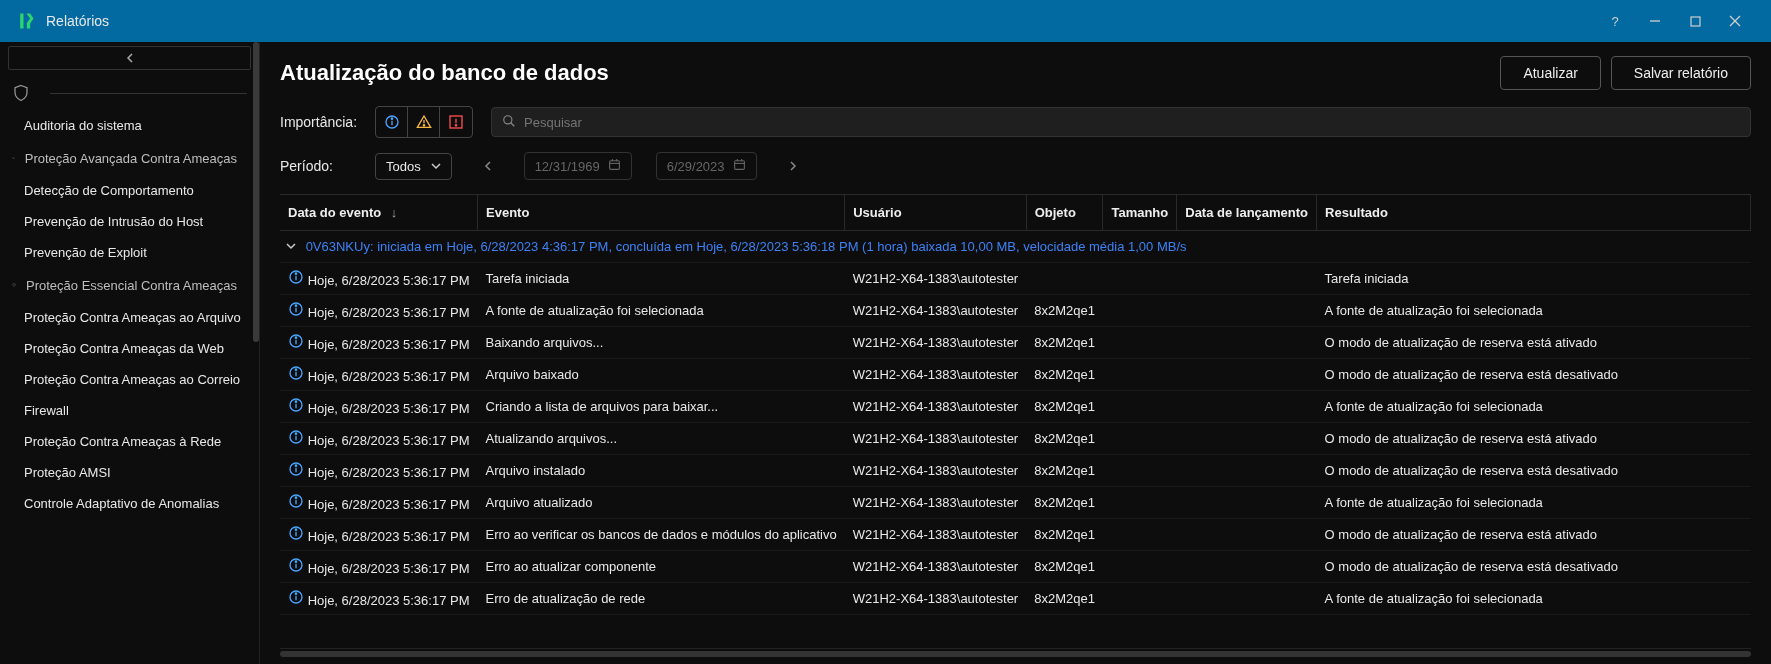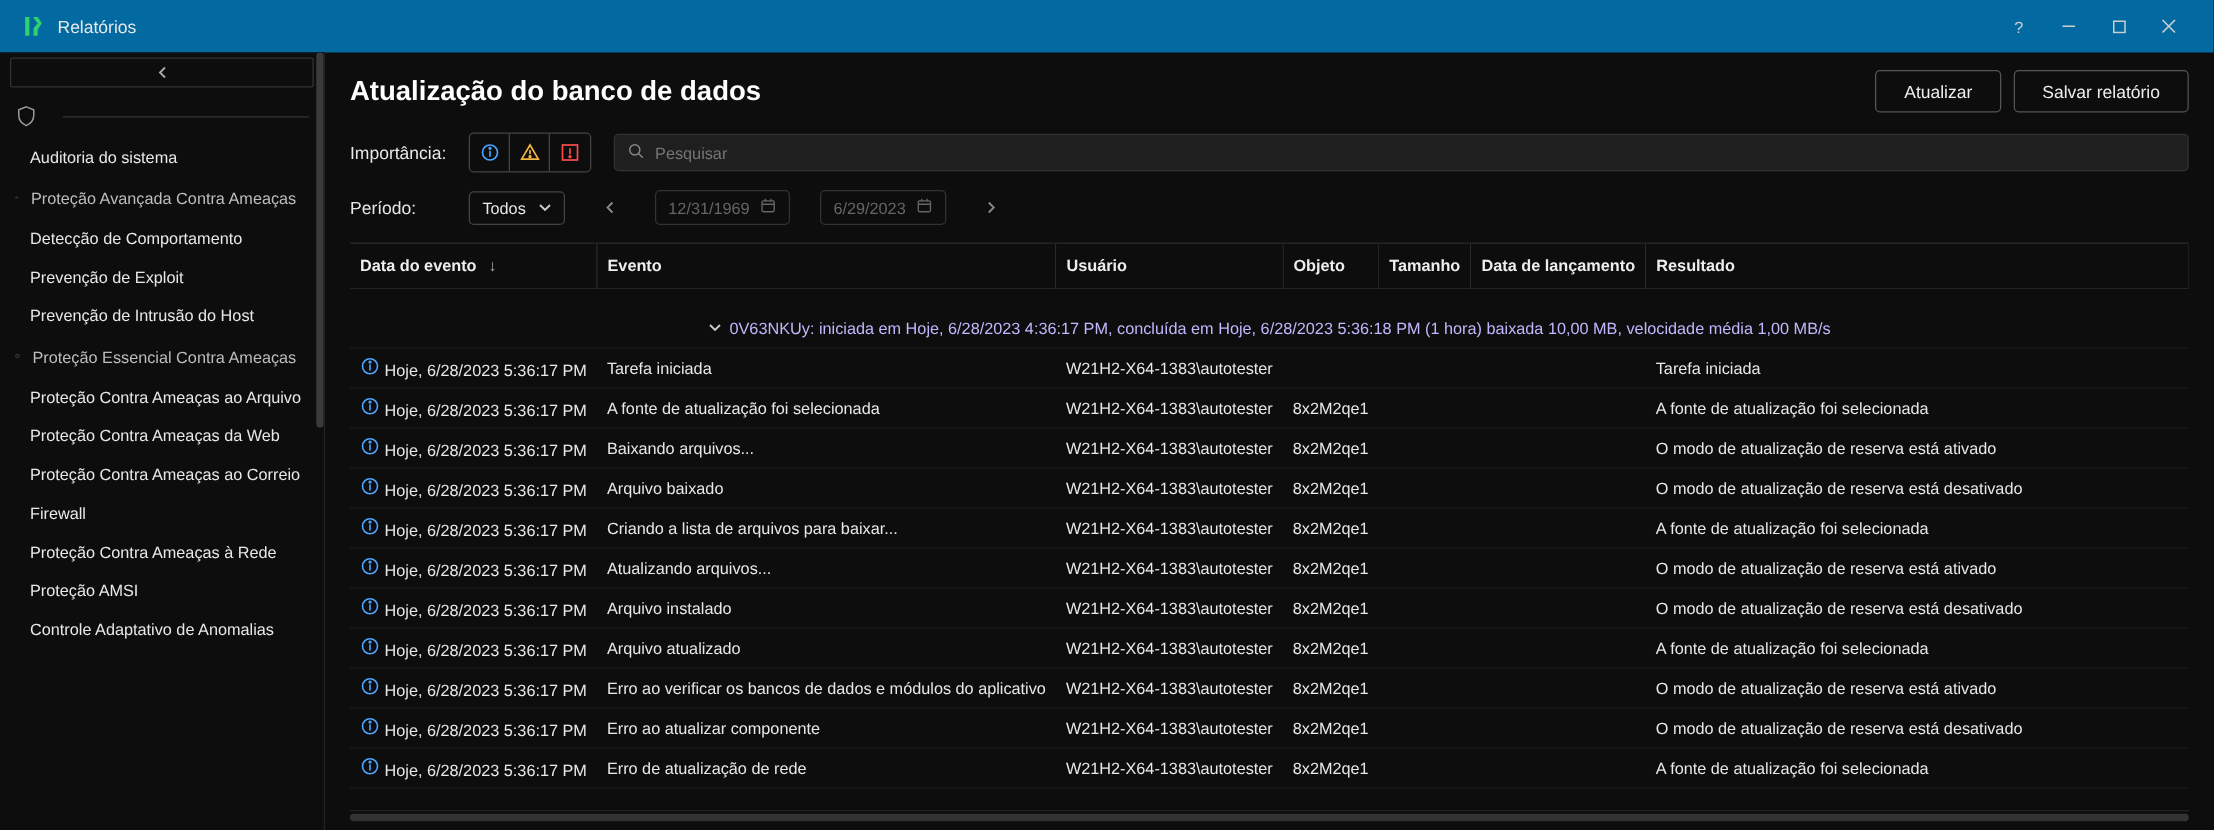--- a/index.html
+++ b/index.html
@@ -194,23 +194,22 @@
 }
 th .sort-ic { margin-left: 6px; color: #aaa; }
 tbody tr { border-bottom: 1px solid rgba(40,40,40,0.5); }
 td {
   padding: 6px 8px;
   font-size: 13px;
   color: #e8e8e8;
   white-space: nowrap;
 }
 .group-row td {
-  color: #c4b5fd;
-  padding: 24px 8px 8px 6px;
-  text-align: center;
+  color: #3b82f6;
+  padding: 8px 8px 8px 6px;
 }
 .info-ic {
   width: 16px; height: 16px;
   display: inline-flex;
 }
 .col-date { width: 180px; }
 .col-event { width: 340px; }
 .col-user { width: 168px; }
 .col-obj { width: 65px; }
 .col-size { width: 70px; }
@@ -295,22 +294,22 @@
         <svg viewBox="0 0 24 24" fill="none" stroke="currentColor" stroke-width="1.6">
             <path d="M12 2l8 3v6c0 5-3.5 9-8 11-4.5-2-8-6-8-11V5l8-3z"></path>
             <circle cx="12" cy="10" r="2" fill="currentColor"></circle>
           </svg>
       </span>
       <span class="label">Proteção Avançada Contra Ameaças</span>
       <span class="hr"></span>
     </div>
     <div id="sb-items1">
         <div class="sb-item">Detecção de Comportamento</div>
+        <div class="sb-item">Prevenção de Intrusão do Host</div>
         <div class="sb-item">Prevenção de Exploit</div>
-        <div class="sb-item">Prevenção de Intrusão do Host</div>
       </div>
 
     <div class="sb-section">
       <span class="ic">
         <svg viewBox="0 0 24 24" fill="none" stroke="currentColor" stroke-width="1.6">
             <path d="M12 2l8 3v6c0 5-3.5 9-8 11-4.5-2-8-6-8-11V5l8-3z"></path>
             <path d="M8 10l3 3 5-5"></path>
           </svg>
       </span>
       <span class="label">Proteção Essencial Contra Ameaças</span>

